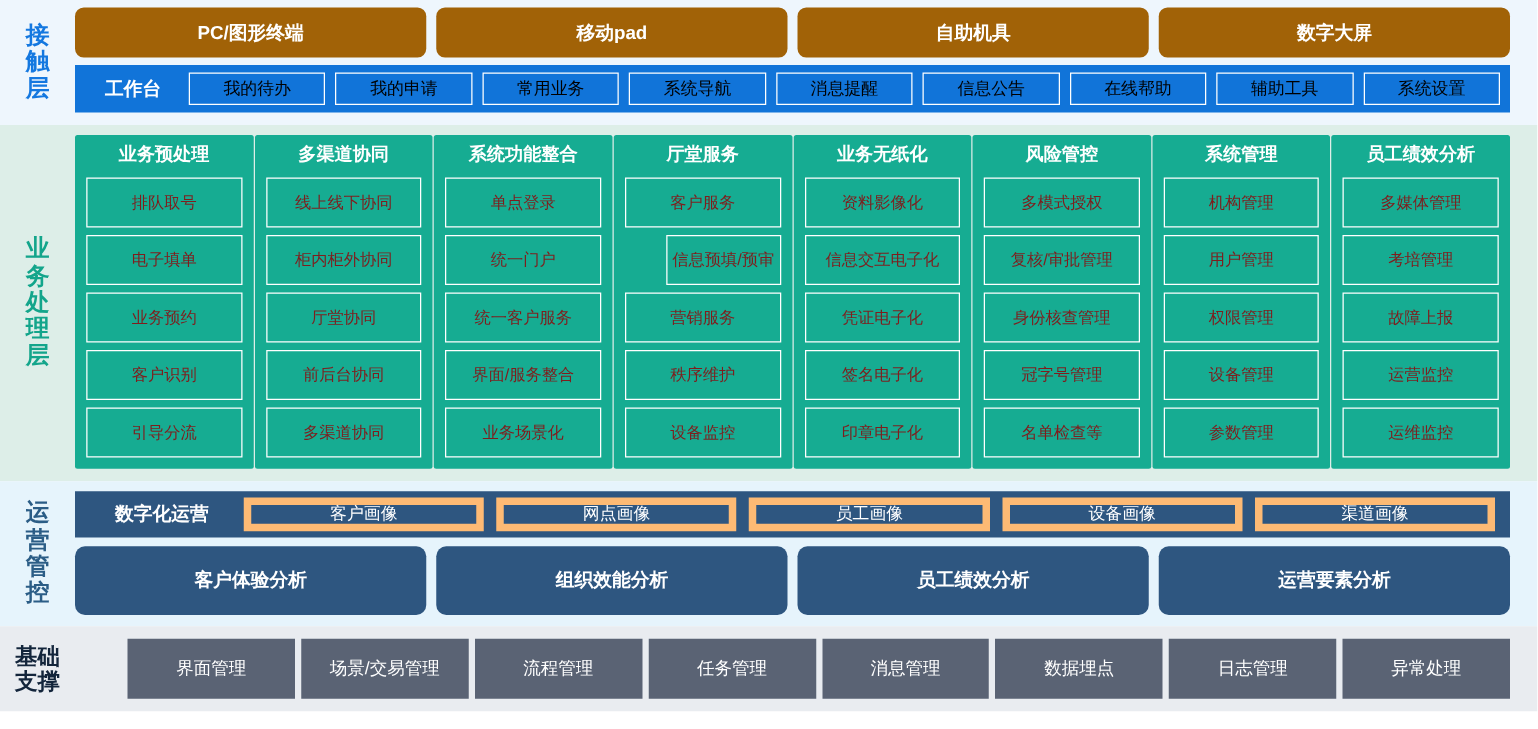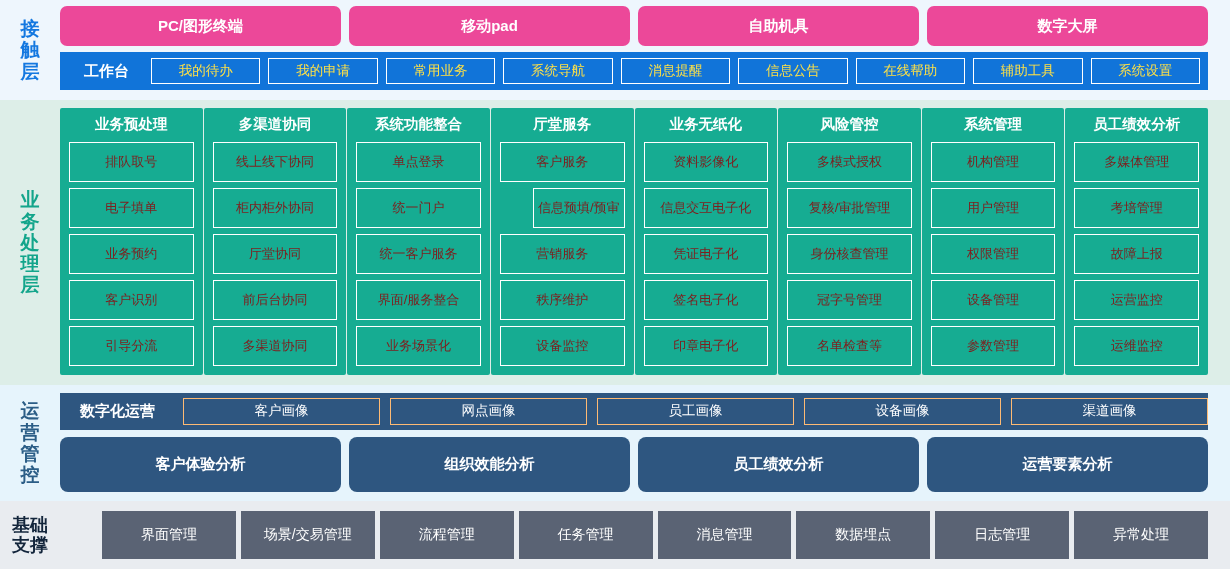--- a/index.html
+++ b/index.html
@@ -64,21 +64,21 @@
     padding: 6px 22px 8px 0;
     gap: 6px;
   }
   .channel-row {
     display: flex;
     gap: 8px;
     height: 40px;
   }
   .channel-box {
     flex: 1 1 0;
-    background: #ec4899;
+    background: #a16207;
     border-radius: 7px;
     color: #ffffff;
     font-size: 15px;
     font-weight: bold;
     display: flex;
     align-items: center;
     justify-content: center;
   }
   .workbench-row {
     height: 38px;
@@ -93,21 +93,21 @@
     font-size: 15px;
     font-weight: bold;
     flex: 0 0 auto;
     padding: 0 14px 0 16px;
     white-space: nowrap;
   }
   .wb-item {
     flex: 1 1 0;
     height: 26px;
     border: 1px solid #ffffff;
-    color: #fde047;
+    color: #000000;
     font-size: 13.5px;
     display: flex;
     align-items: center;
     justify-content: center;
     white-space: nowrap;
   }
 
   
   .band-business {
     background: #ddeee8;
@@ -174,35 +174,35 @@
 
   .ops-body {
     padding: 8px 22px 9px 0;
     gap: 7px;
   }
   .ops-row1 {
     height: 40px;
     background: #2e5680;
     display: flex;
     align-items: center;
-    padding: 0 0;
+    padding: 0 12px;
     gap: 10px;
   }
   .ops-title {
     color: #ffffff;
     font-size: 15px;
     font-weight: bold;
     flex: 0 0 auto;
     padding: 0 18px 0 20px;
     white-space: nowrap;
   }
   .ops-chip {
     flex: 1 1 0;
     height: 27px;
-    border: 1px solid #fdba74;
+    border: 6px solid #fdba74;
     color: #ffffff;
     font-size: 13.5px;
     display: flex;
     align-items: center;
     justify-content: center;
     white-space: nowrap;
   }
   .ops-row2 {
     height: 60px;
     display: flex;

